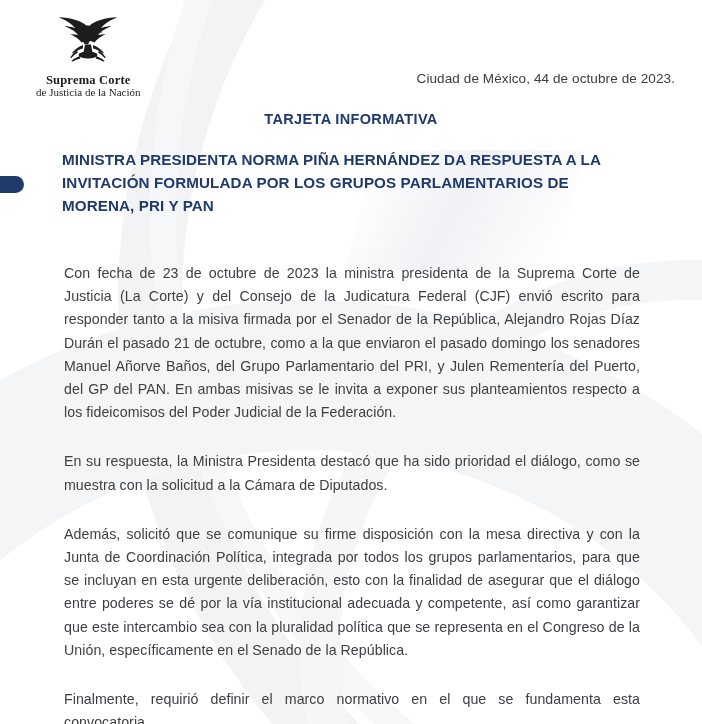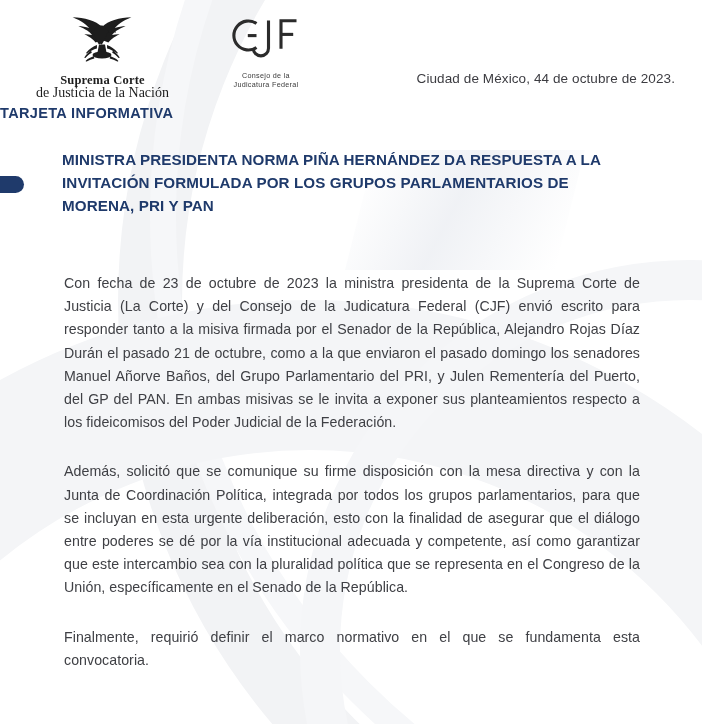--- a/index.html
+++ b/index.html
@@ -90,22 +90,22 @@
     position: relative;
     z-index: 2;
   }
 
   
   .logos {
     position: absolute;
     top: 14px;
     left: 36px;
     display: flex;
-    align-items: flex-start;
-    gap: 58px;
+    align-items: center;
+    gap: 86px;
   }
   .logo-block {
     display: flex;
     flex-direction: column;
     align-items: center;
   }
   .logo-mark { display: block; }
   .scjn-text {
     margin-top: 2px;
     text-align: center;
@@ -114,21 +114,21 @@
   }
   .scjn-text .l1 {
     display: block;
     font-size: 12.5px;
     font-weight: 700;
     letter-spacing: .2px;
     line-height: 13px;
   }
   .scjn-text .l2 {
     display: block;
-    font-size: 14px;
+    font-size: 11px;
     font-weight: 400;
     line-height: 11px;
   }
   .cjf-text {
     margin-top: 5px;
     text-align: center;
     color: #3a3a3a;
     font-size: 7.2px;
     line-height: 9px;
     letter-spacing: .3px;
@@ -141,23 +141,24 @@
     top: 71px;
     right: 27px;
     font-size: 13.5px;
     color: #3c3c41;
     letter-spacing: .1px;
   }
 
   
   .kicker {
     position: absolute;
-    top: 105px;
+    top: 111px;
     left: 0;
     width: 702px;
+    text-align: center;
     font-size: 14.5px;
     font-weight: 700;
     letter-spacing: .35px;
     color: #1f3a6b;
   }
   .headline {
     position: absolute;
     top: 148px;
     left: 62px;
     width: 578px;
@@ -170,21 +171,21 @@
   }
 
   
   .body-copy {
     position: absolute;
     top: 262px;
     left: 64px;
     width: 576px;
   }
   .body-copy p {
-    margin: 10px 0 26px 0;
+    margin: 0 0 26px 0;
     font-size: 14.2px;
     line-height: 23.2px;
     color: #3f4045;
     text-align: justify;
     letter-spacing: .05px;
   }
   .body-copy p:last-child { margin-bottom: 0; }
 </style>
 </head>
 <body>
@@ -227,46 +228,29 @@
             <path d="M38 42c-3.2 1.2-5.8 2.6-8 4.4-.6.5 0 1.4.7 1 2.4-1.4 4.9-2.4 7.6-3l-.3-2.4z"></path>
             <path d="M54 42c3.2 1.2 5.8 2.6 8 4.4.6.5 0 1.4-.7 1-2.4-1.4-4.9-2.4-7.6-3l.3-2.4z"></path>
           </g>
         </svg>
         <span class="scjn-text">
           <span class="l1">Suprema Corte</span>
           <span class="l2">de Justicia de la Nación</span>
         </span>
       </div>
 
-      <div class="logo-block">
-        <svg class="logo-mark" width="78" height="52" viewBox="0 0 78 52">
-          <g fill="none" stroke="#2b2b2b" stroke-width="3.1">
-
-            <path d="M29.5 9.5A14.5 14.5 0 1 0 29.5 33.5"></path>
-            <path d="M29.5 21.6h-8.7"></path>
-
-            <path d="M41.5 6.5v27.8a7.6 7.6 0 0 1-15.2 0"></path>
-
-            <path d="M54 34.8V6.8h15.5"></path>
-            <path d="M54 20.4h12.2"></path>
-          </g>
-        </svg>
-        <span class="cjf-text">
-          <span>Consejo de la</span>
-          <span>Judicatura Federal</span>
-        </span>
-      </div>
 
     </div>
 
     <div class="dateline">Ciudad de México, 44 de octubre de 2023.</div>
 
     <div class="kicker">TARJETA INFORMATIVA</div>
     <div class="headline">MINISTRA PRESIDENTA NORMA PIÑA HERNÁNDEZ DA RESPUESTA A LA INVITACIÓN FORMULADA POR LOS GRUPOS PARLAMENTARIOS DE MORENA, PRI Y PAN</div>
 
     <div class="body-copy">
       <p>Con fecha de 23 de octubre de 2023 la ministra presidenta de la Suprema Corte de Justicia (La Corte) y del Consejo de la Judicatura Federal (CJF) envió escrito para responder tanto a la misiva firmada por el Senador de la República, Alejandro Rojas Díaz Durán el pasado 21 de octubre, como a la que enviaron el pasado domingo los senadores Manuel Añorve Baños, del Grupo Parlamentario del PRI, y Julen Rementería del Puerto, del GP del PAN. En ambas misivas se le invita a exponer sus planteamientos respecto a los fideicomisos del Poder Judicial de la Federación.</p>
+      <p>En su respuesta, la Ministra Presidenta destacó que ha sido prioridad el diálogo, como se muestra con la solicitud a la Cámara de Diputados.</p>
       <p>Además, solicitó que se comunique su firme disposición con la mesa directiva y con la Junta de Coordinación Política, integrada por todos los grupos parlamentarios, para que se incluyan en esta urgente deliberación, esto con la finalidad de asegurar que el diálogo entre poderes se dé por la vía institucional adecuada y competente, así como garantizar que este intercambio sea con la pluralidad política que se representa en el Congreso de la Unión, específicamente en el Senado de la República.</p>
       <p>Finalmente, requirió definir el marco normativo en el que se fundamenta esta convocatoria.</p>
     </div>
 
   </div>
 </div>
 
 </body></html>

